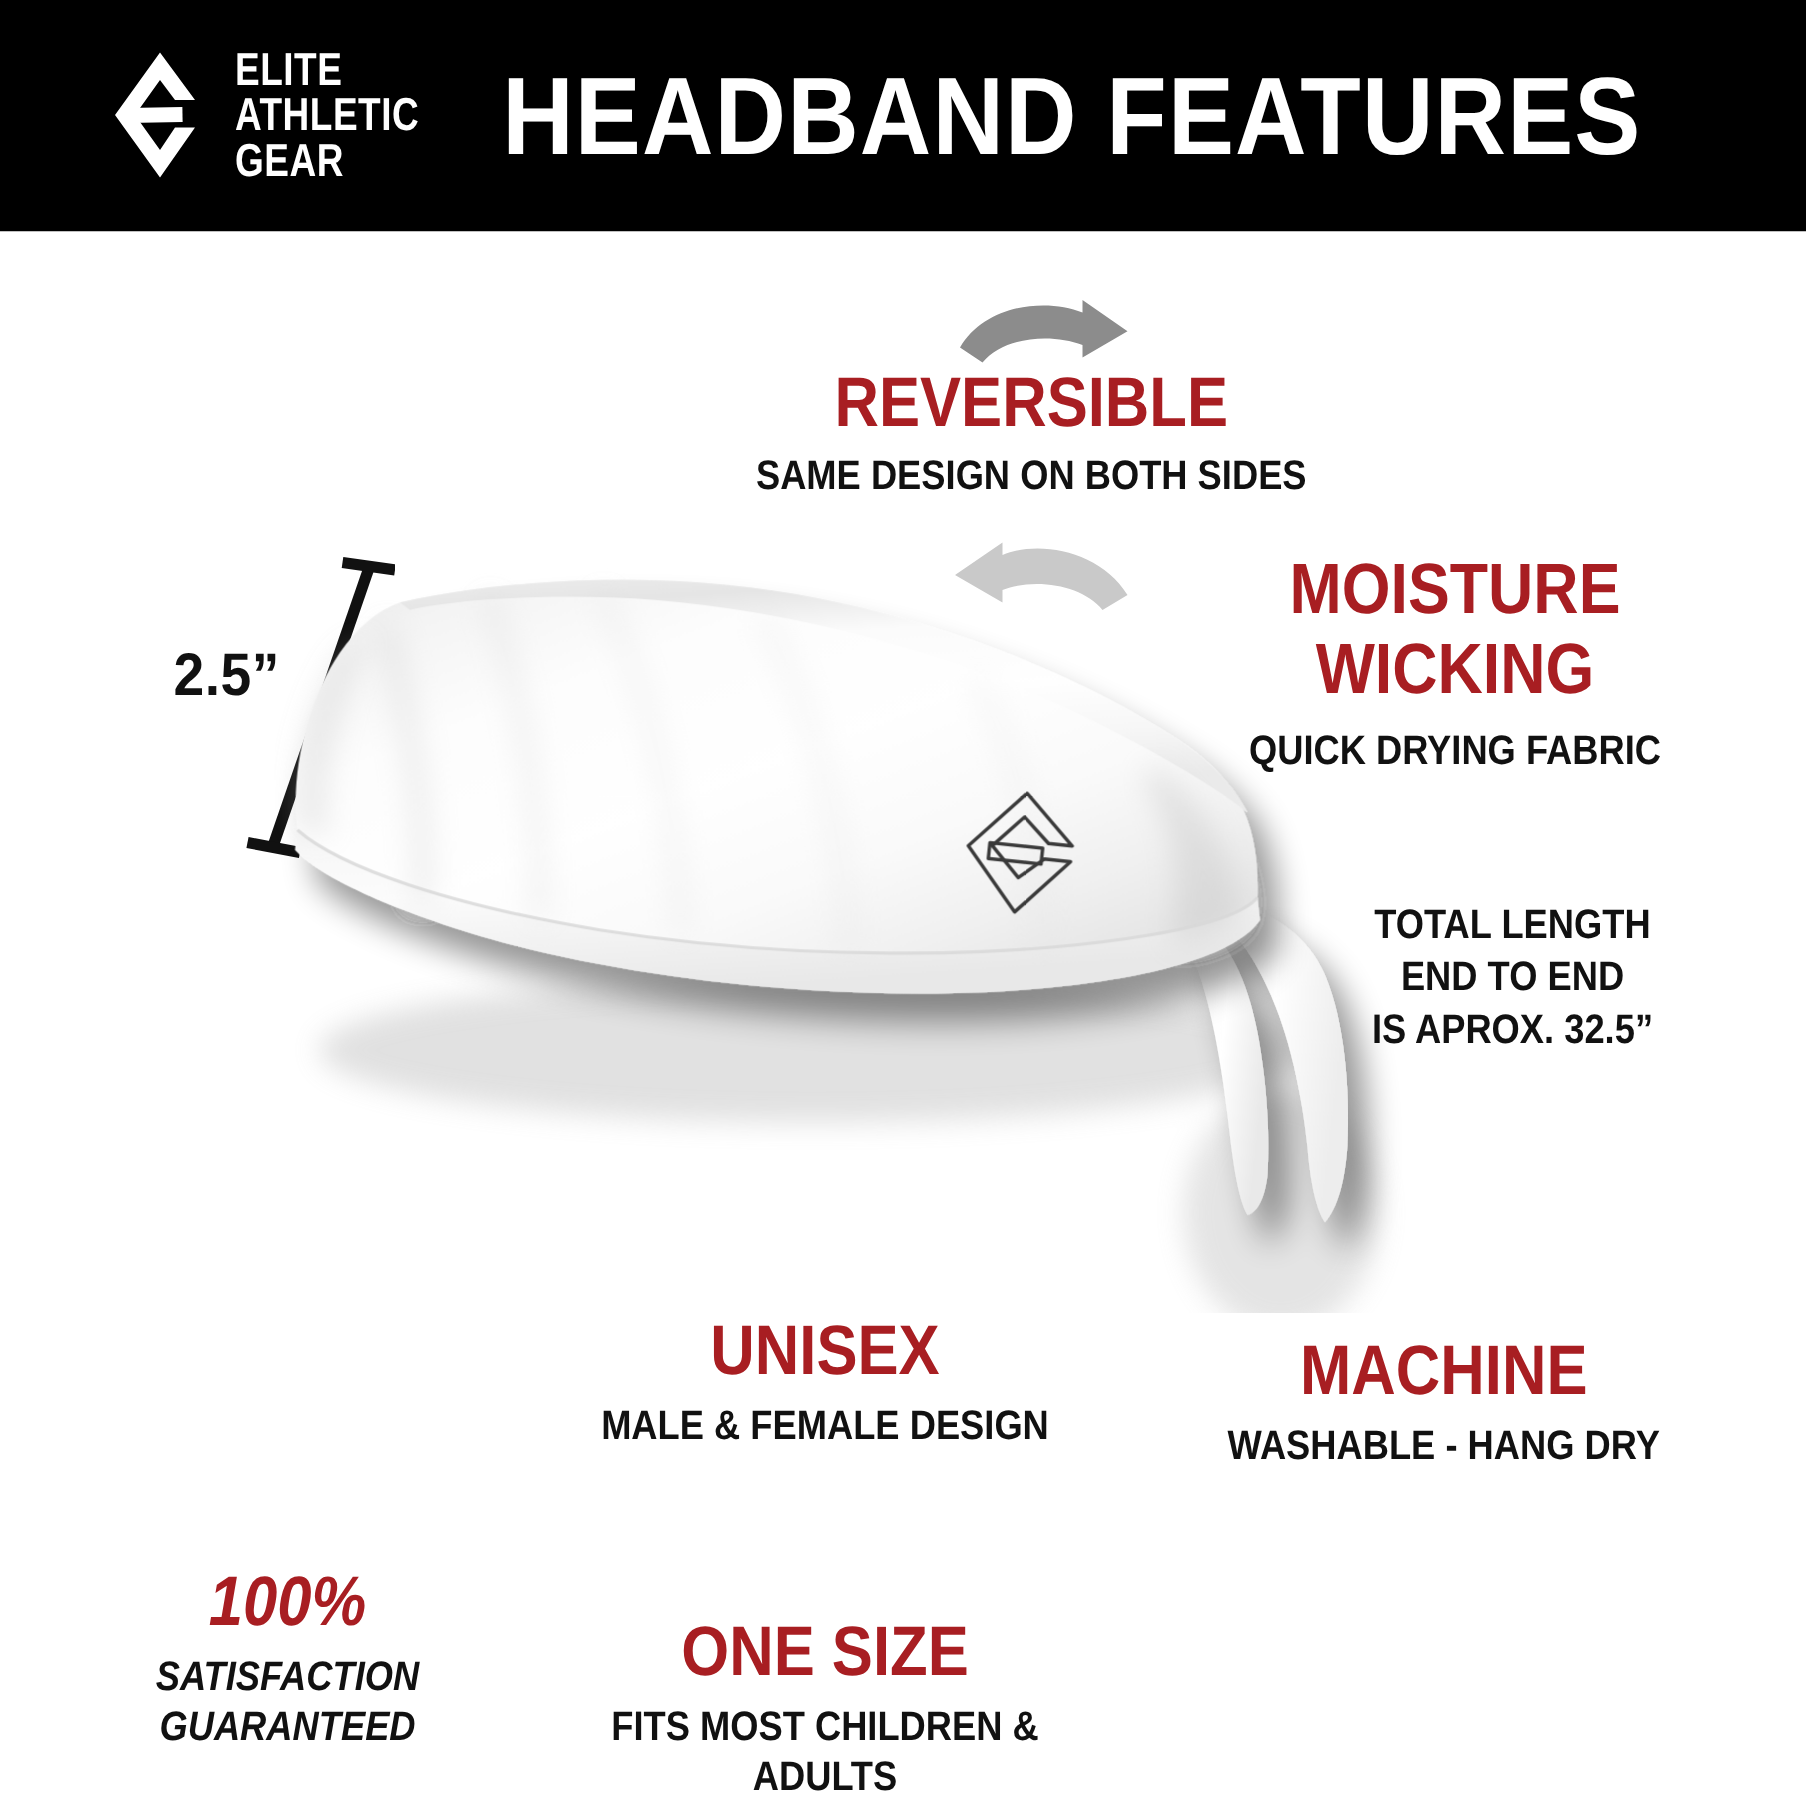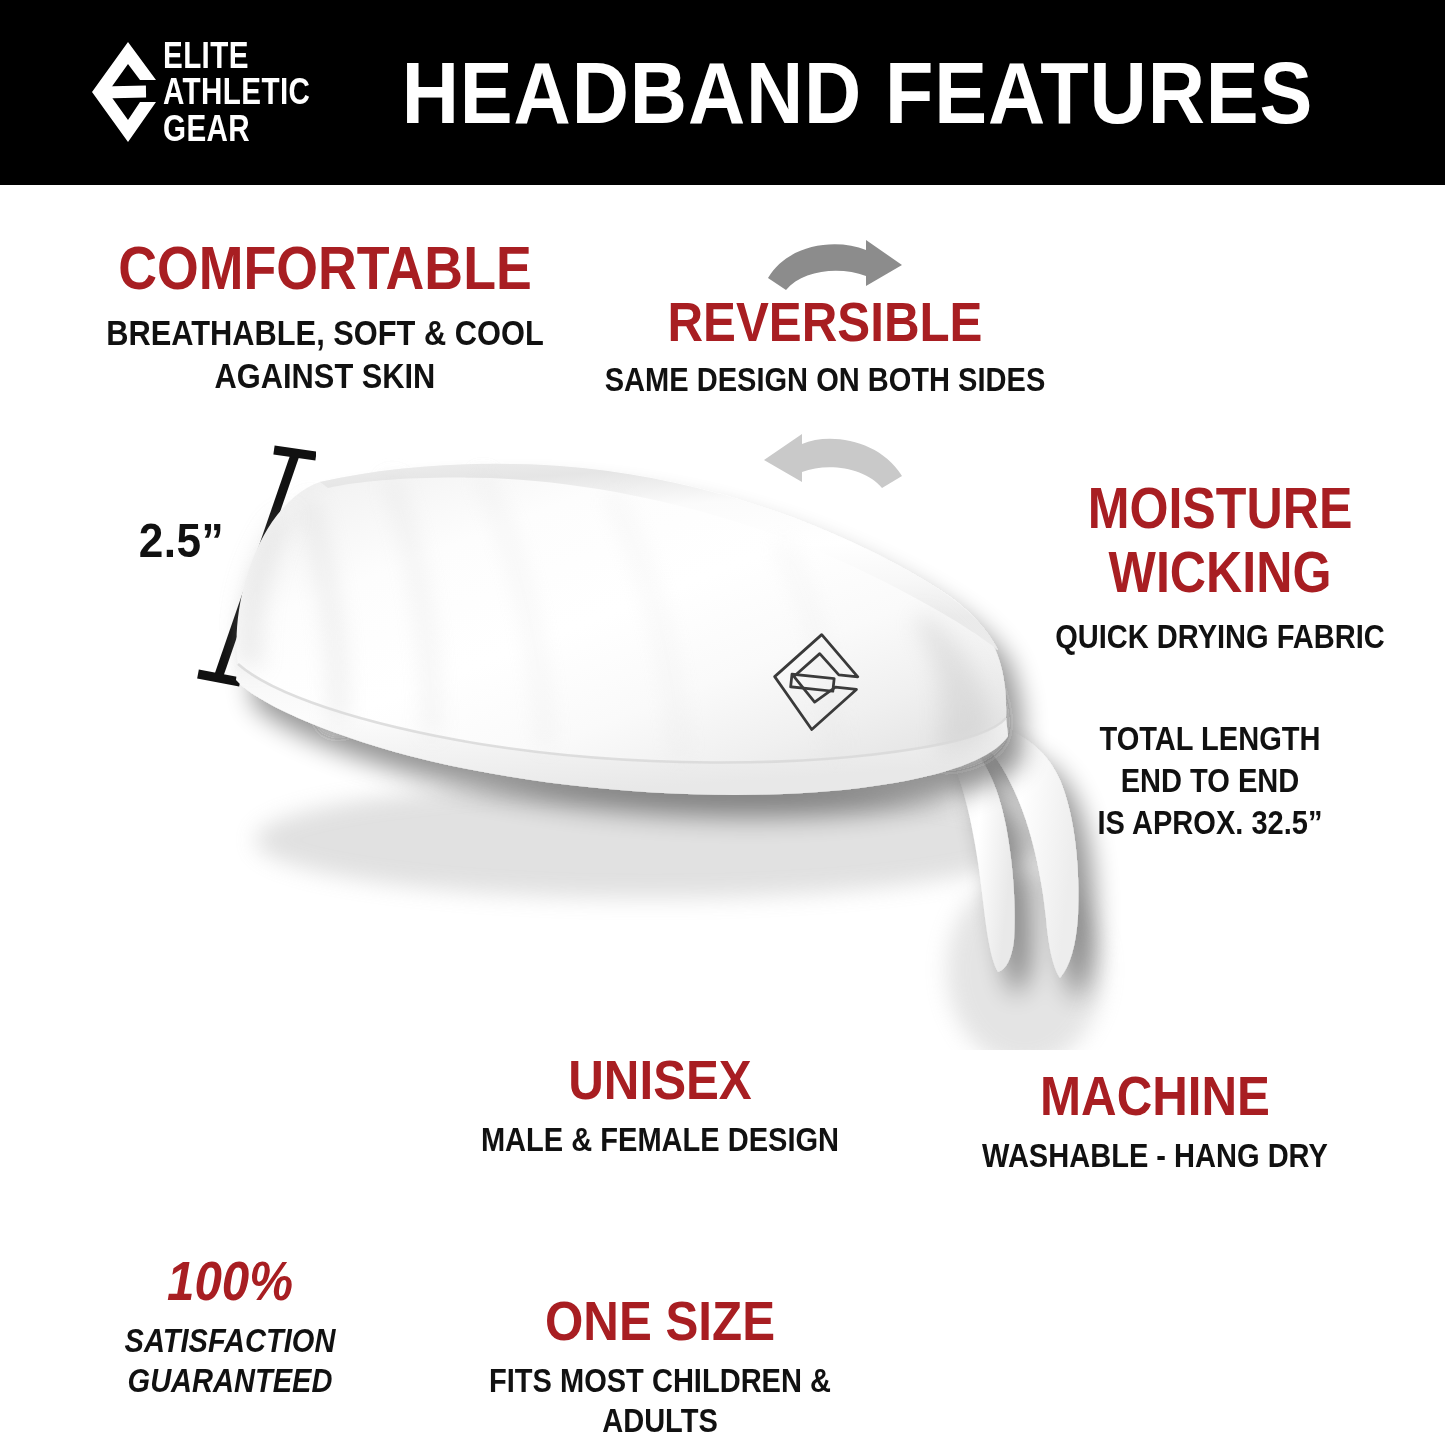--- a/index.html
+++ b/index.html
@@ -17,21 +17,21 @@
 
   
   .header-bar {
     position:absolute; left:0; top:0;
     width:1445px; height:185px;
     background:#000000;
     display:flex; align-items:center;
   }
   .brand-lockup {
     position:absolute; left:88px; top:38px;
-    display:flex; align-items:center; gap:1px;
+    display:flex; align-items:center; gap:26px;
   }
   .brand-mark { width:74px; height:104px; display:block; }
   .brand-words {
     display:flex; flex-direction:column;
     justify-content:center;
     color:#ffffff;
     line-height:0.98;
   }
   .brand-words span {
     font-family:"Liberation Sans", sans-serif;
@@ -81,21 +81,21 @@
   #feat-comfortable { left:25px; top:238px; width:600px; }
   #feat-comfortable .f-title { font-size:61px; }
   #feat-comfortable .f-sub { font-size:35px; margin-top:13px; }
 
   
   #feat-reversible { left:560px; top:294px; width:530px; }
   #feat-reversible .f-title { font-size:56px; }
   #feat-reversible .f-sub { font-size:33px; margin-top:10px; }
 
   
-  #feat-moisture { left:1000px; top:440px; width:440px;margin-top:37px; }
+  #feat-moisture { left:944px; top:440px; width:440px; }
   #feat-moisture .f-title { font-size:57px; line-height:1.12; }
   #feat-moisture .f-sub { font-size:33px; margin-top:12px; }
 
   
   #feat-durable { left:20px; top:1052px; width:420px; }
   #feat-durable .f-title { font-size:56px; }
   #feat-durable .f-sub { font-size:33px; margin-top:12px; }
 
   
   #feat-unisex { left:430px; top:1052px; width:460px; }
@@ -172,27 +172,20 @@
         </svg>
       </span>
       <span class="brand-words">
         <span>ELITE</span>
         <span>ATHLETIC</span>
         <span>GEAR</span>
       </span>
     </div>
   </div>
 
-  <div class="feature" id="feat-comfortable">
-    <div class="f-title">COMFORTABLE</div>
-    <div class="f-sub">
-      <div>BREATHABLE, SOFT &amp; COOL</div>
-      <div>AGAINST SKIN</div>
-    </div>
-  </div>
 
   <div class="arrow" id="arrow-top">
     <svg viewBox="0 0 142 62" width="142" height="62">
       <path d="M6 40 C26 6, 74 0, 104 12 L104 2 L140 27 L104 48 L104 38 C78 28, 40 32, 24 52 Z" fill="#8C8C8C"></path>
     </svg>
   </div>
 
   <div class="feature" id="feat-reversible">
     <div class="f-title">REVERSIBLE</div>
     <div class="f-sub">

